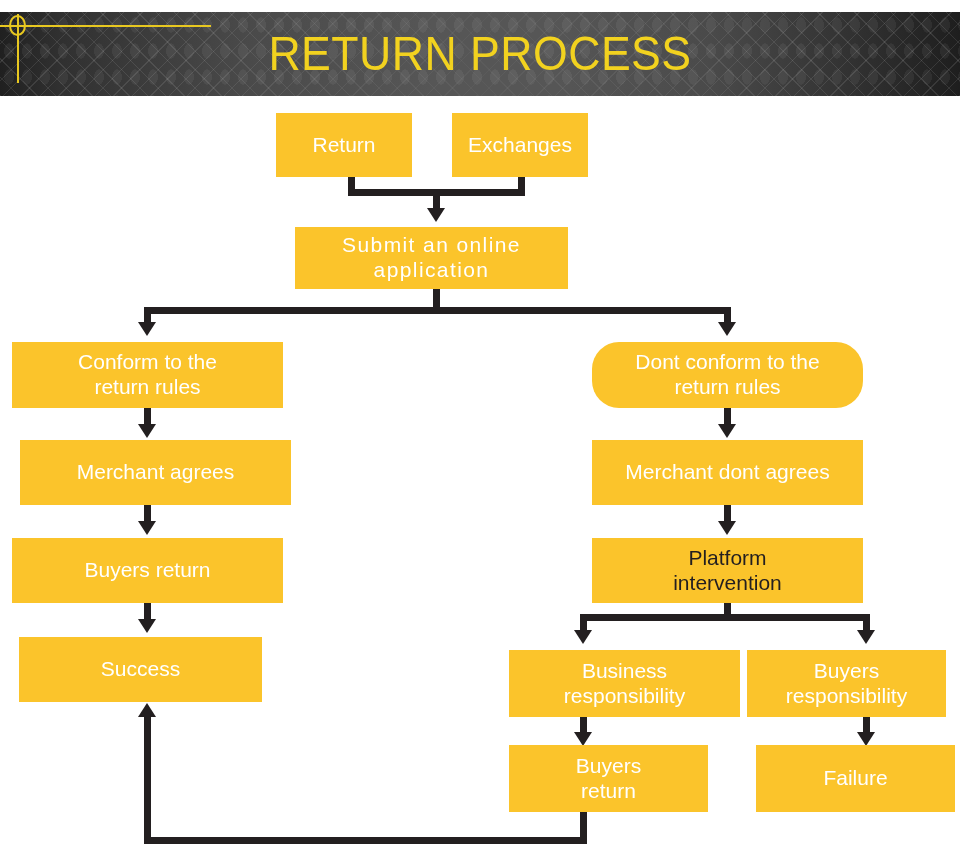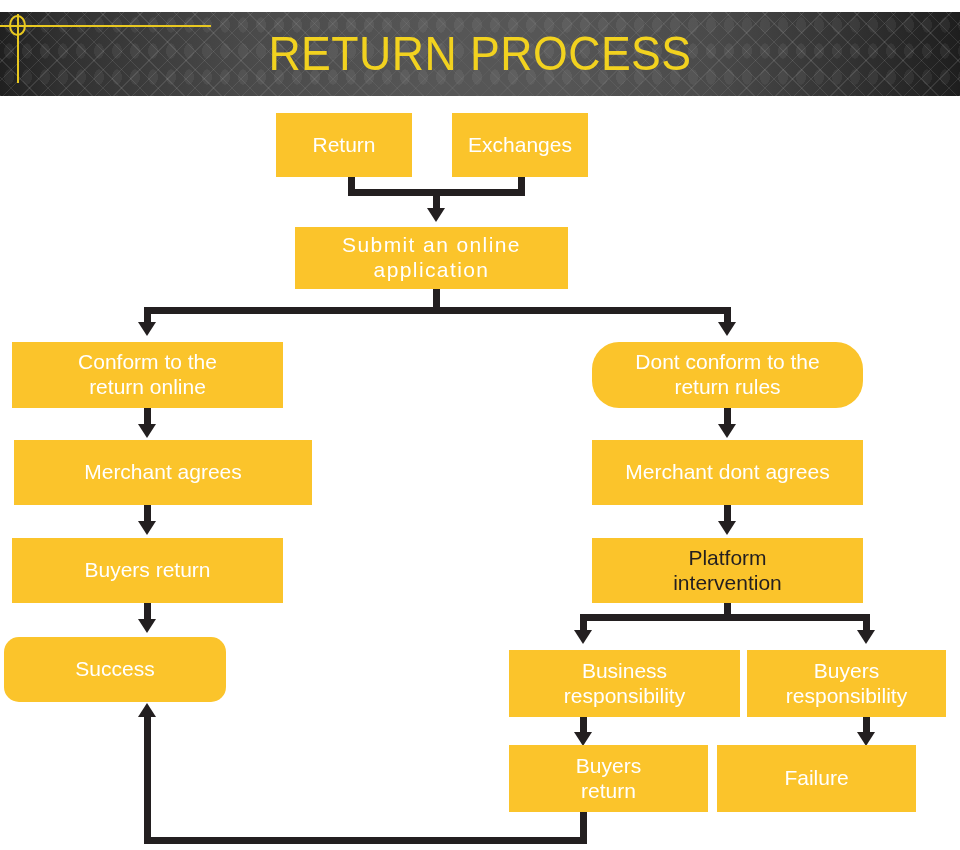--- a/index.html
+++ b/index.html
@@ -210,40 +210,40 @@
   <div class="arrow-up" style="left:138px; top:703px;"></div>
 
   <div class="node" style="left:276px; top:113px; width:136px; height:64px;">Return</div>
 
   <div class="node" style="left:452px; top:113px; width:136px; height:64px;">Exchanges</div>
 
   <div class="node spaced" style="left:295px; top:227px; width:273px; height:62px;">Submit an online
 application</div>
 
   <div class="node" style="left:12px; top:342px; width:271px; height:66px;">Conform to the
-return online</div>
-
-  <div class="node" style="left:14px; top:440px; width:298px; height:65px;">Merchant agrees</div>
+return rules</div>
+
+  <div class="node" style="left:20px; top:440px; width:271px; height:65px;">Merchant agrees</div>
 
   <div class="node" style="left:12px; top:538px; width:271px; height:65px;">Buyers return</div>
 
-  <div class="node" style="left:4px; top:637px; width:222px; height:65px;border-radius:15px;">Success</div>
+  <div class="node" style="left:19px; top:637px; width:243px; height:65px;">Success</div>
 
   <div class="node" style="left:592px; top:342px; width:271px; height:66px;border-radius:27px;">Dont conform to the
 return rules</div>
 
   <div class="node" style="left:592px; top:440px; width:271px; height:65px;">Merchant dont agrees</div>
 
   <div class="node dark-text" style="left:592px; top:538px; width:271px; height:65px;">Platform
 intervention</div>
 
   <div class="node" style="left:509px; top:650px; width:231px; height:67px;">Business
 responsibility</div>
 
   <div class="node" style="left:747px; top:650px; width:199px; height:67px;">Buyers
 responsibility</div>
 
   <div class="node" style="left:509px; top:745px; width:199px; height:67px;">Buyers
 return</div>
 
-  <div class="node" style="left:717px; top:745px; width:199px; height:67px;">Failure</div>
+  <div class="node" style="left:756px; top:745px; width:199px; height:67px;">Failure</div>
 
 </div>
 
 </body></html>

